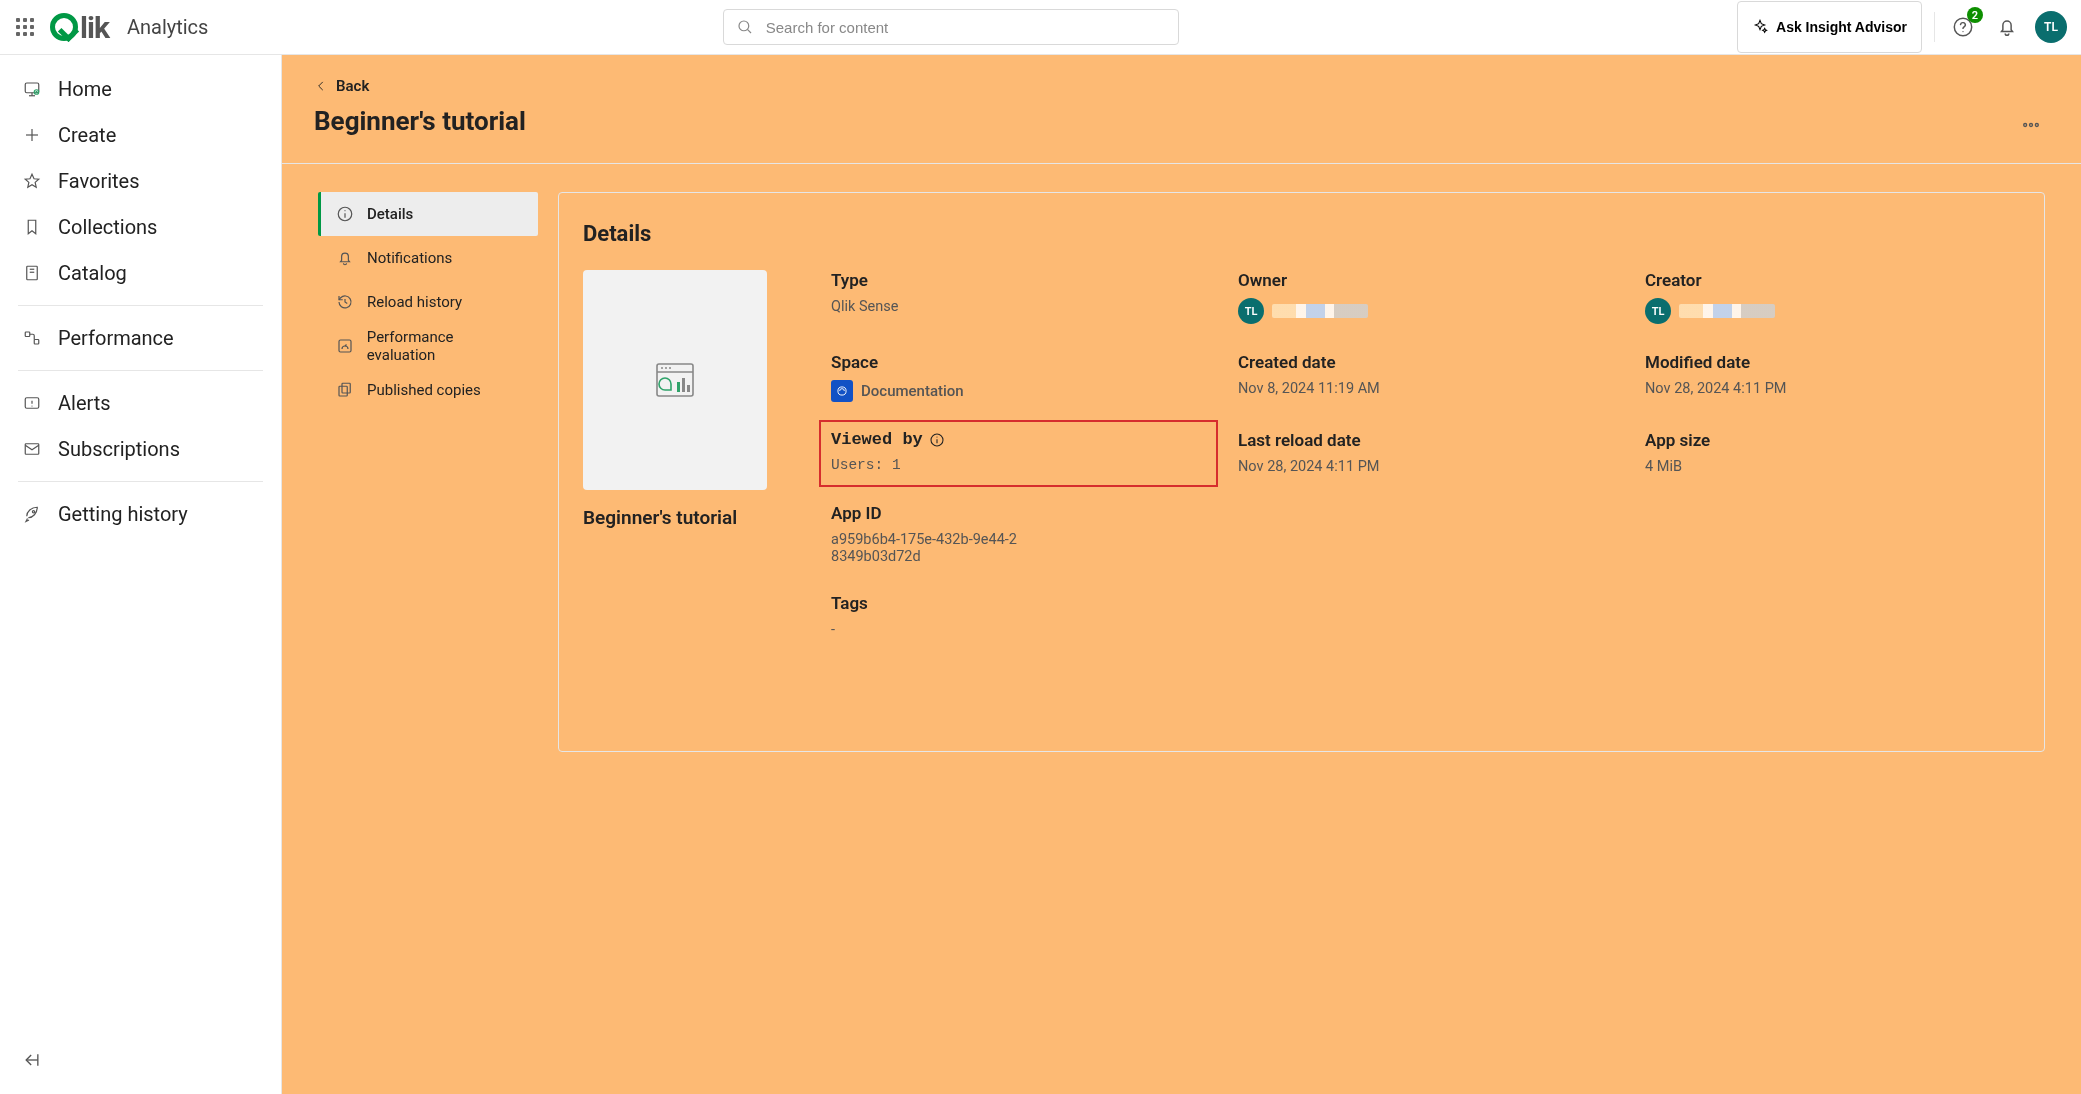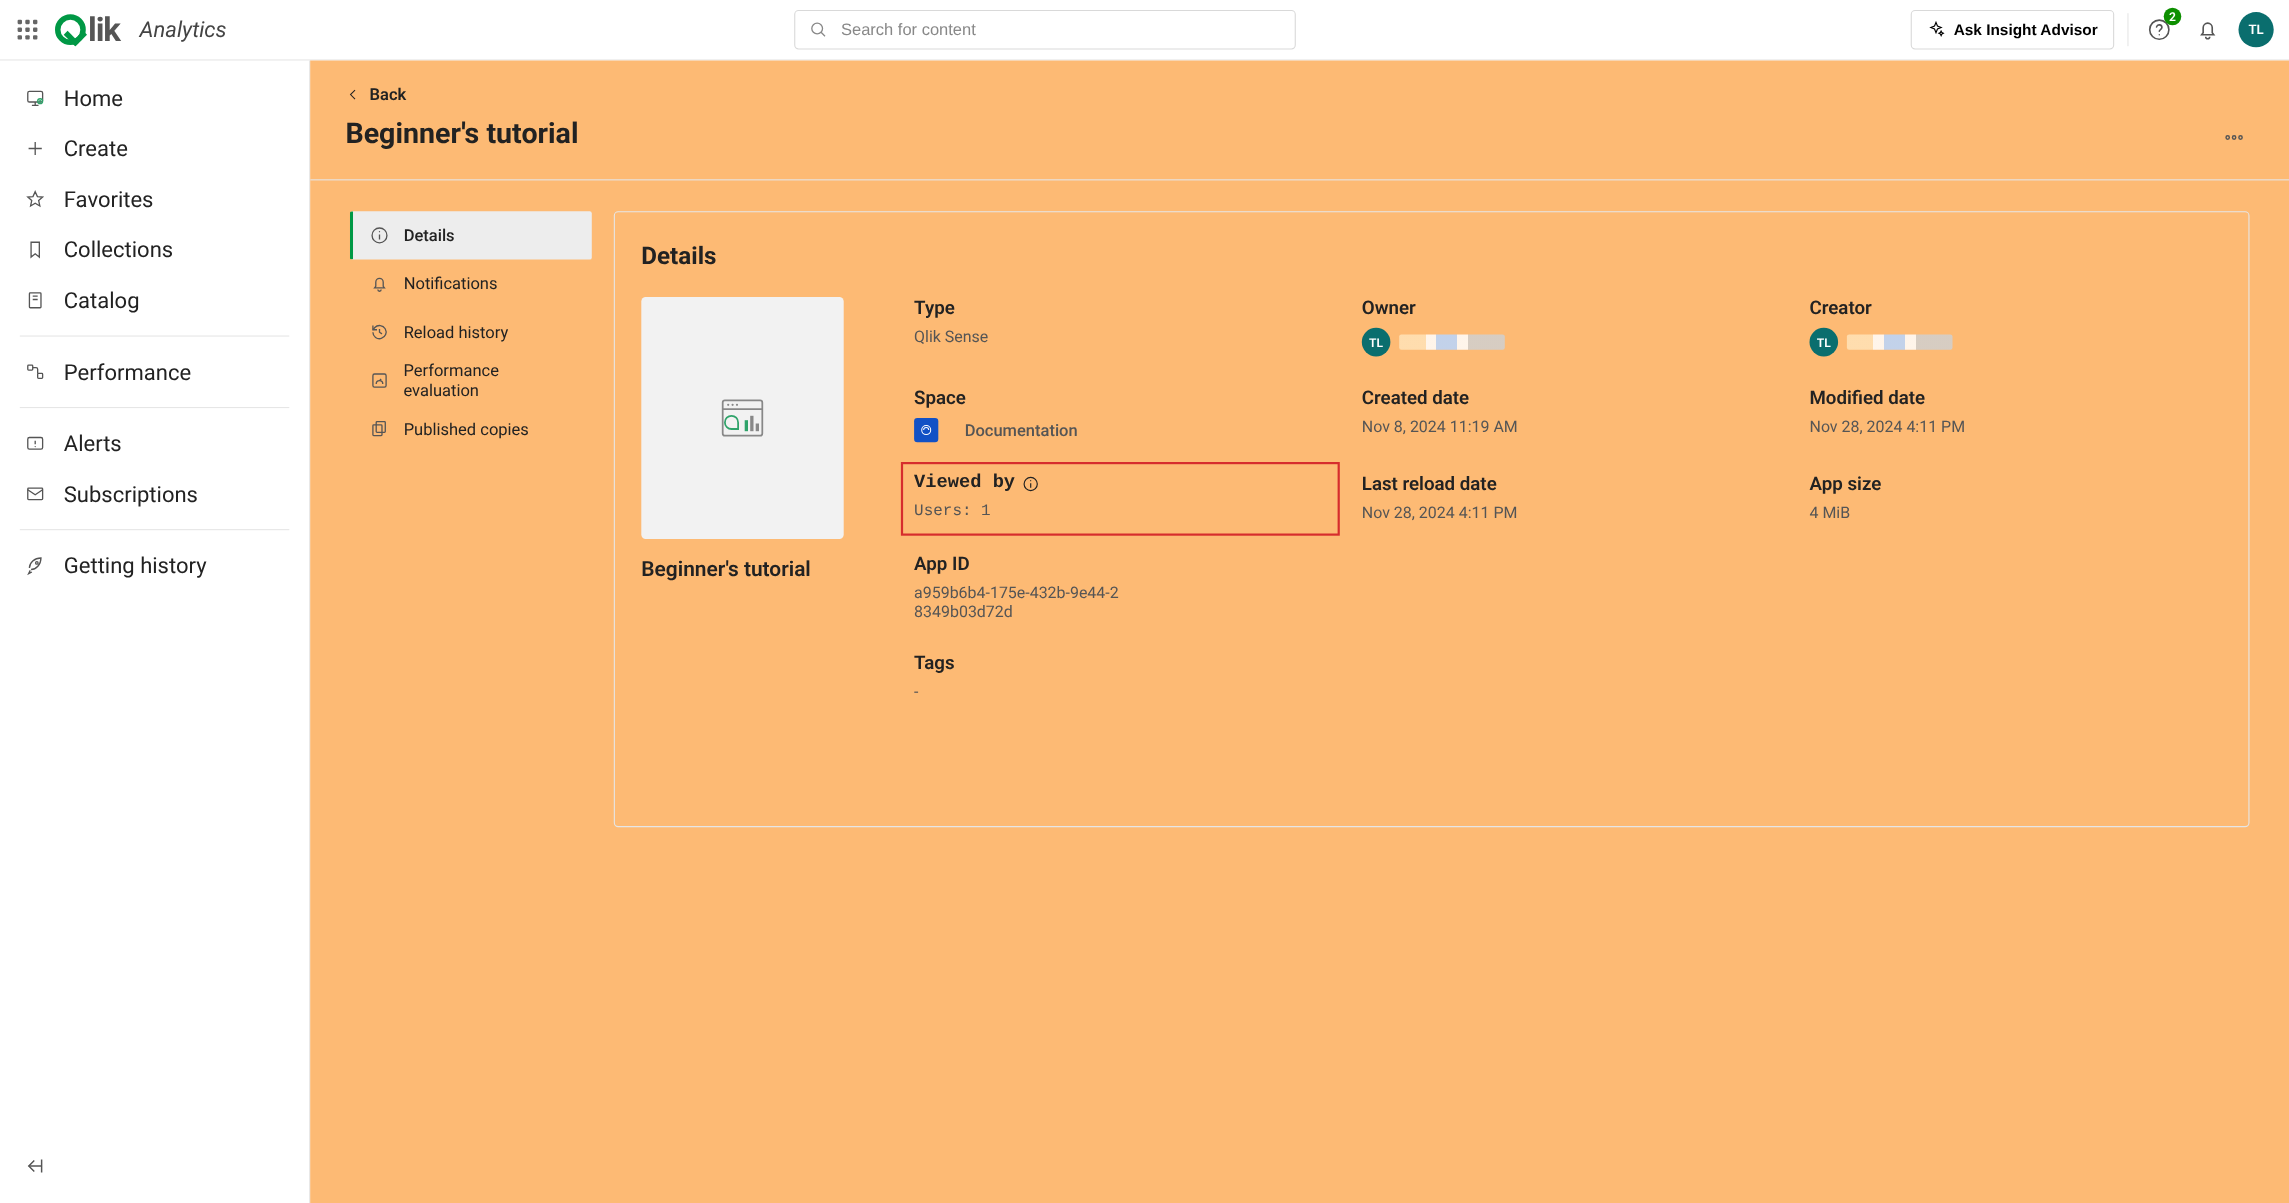--- a/index.html
+++ b/index.html
@@ -66,21 +66,20 @@
     right:-3px; bottom:-3px;
     width:10px; height:10px;
     border-right:5px solid var(--accent-green);
     border-bottom:5px solid var(--accent-green);
     transform:rotate(45deg);
   }
   .analytics-label {
     font-size: 20px;
     color: #444;
     margin-left: 8px;
-    font-style: italic;
   }
   .search-wrap {
     flex: 1;
     display: flex;
     justify-content: center;
   }
   .search-box {
     width: 456px;
     height: 36px;
     border: 1px solid #d9d9d9;
@@ -92,21 +91,21 @@
     color: #888;
   }
   .search-box input {
     border: none; outline: none; flex:1;
     font-size: 15px; color: #333;
     background: transparent;
   }
   .search-box input::placeholder { color: #888; }
   .topbar-right { display: flex; align-items: center; gap: 12px; }
   .ask-btn {
-    height: 36px;
+    height: 52px;
     border: 1px solid #d9d9d9;
     border-radius: 4px;
     background: #fff;
     display: flex; align-items: center;
     padding: 0 14px;
     gap: 8px;
     font-weight: 600;
     font-size: 14px;
     cursor: pointer;
     margin-left: 44px;
@@ -294,21 +293,21 @@
     display:flex; align-items:center; gap:8px;
   }
   .blur-bar {
     height: 14px;
     border-radius: 2px;
     background: linear-gradient(90deg, #ffe3b8 0 25%, #fff 25% 35%, #b8d6ff 35% 55%, #fff 55% 65%, #d0d0d0 65% 100%);
     opacity: .85;
     width: 96px;
   }
   .space-badge {
-    display:inline-flex; align-items:center; gap:24px;
+    display:inline-flex; align-items:center; gap:8px;
     font-size: 15px; font-weight:500;
   }
   .space-badge .sq {
     width:22px; height:22px;
     border-radius:3px;
     background: var(--space-blue);
     display:flex; align-items:center; justify-content:center;
     color:#fff;
   } 
   .col1 { grid-column: 1; }

